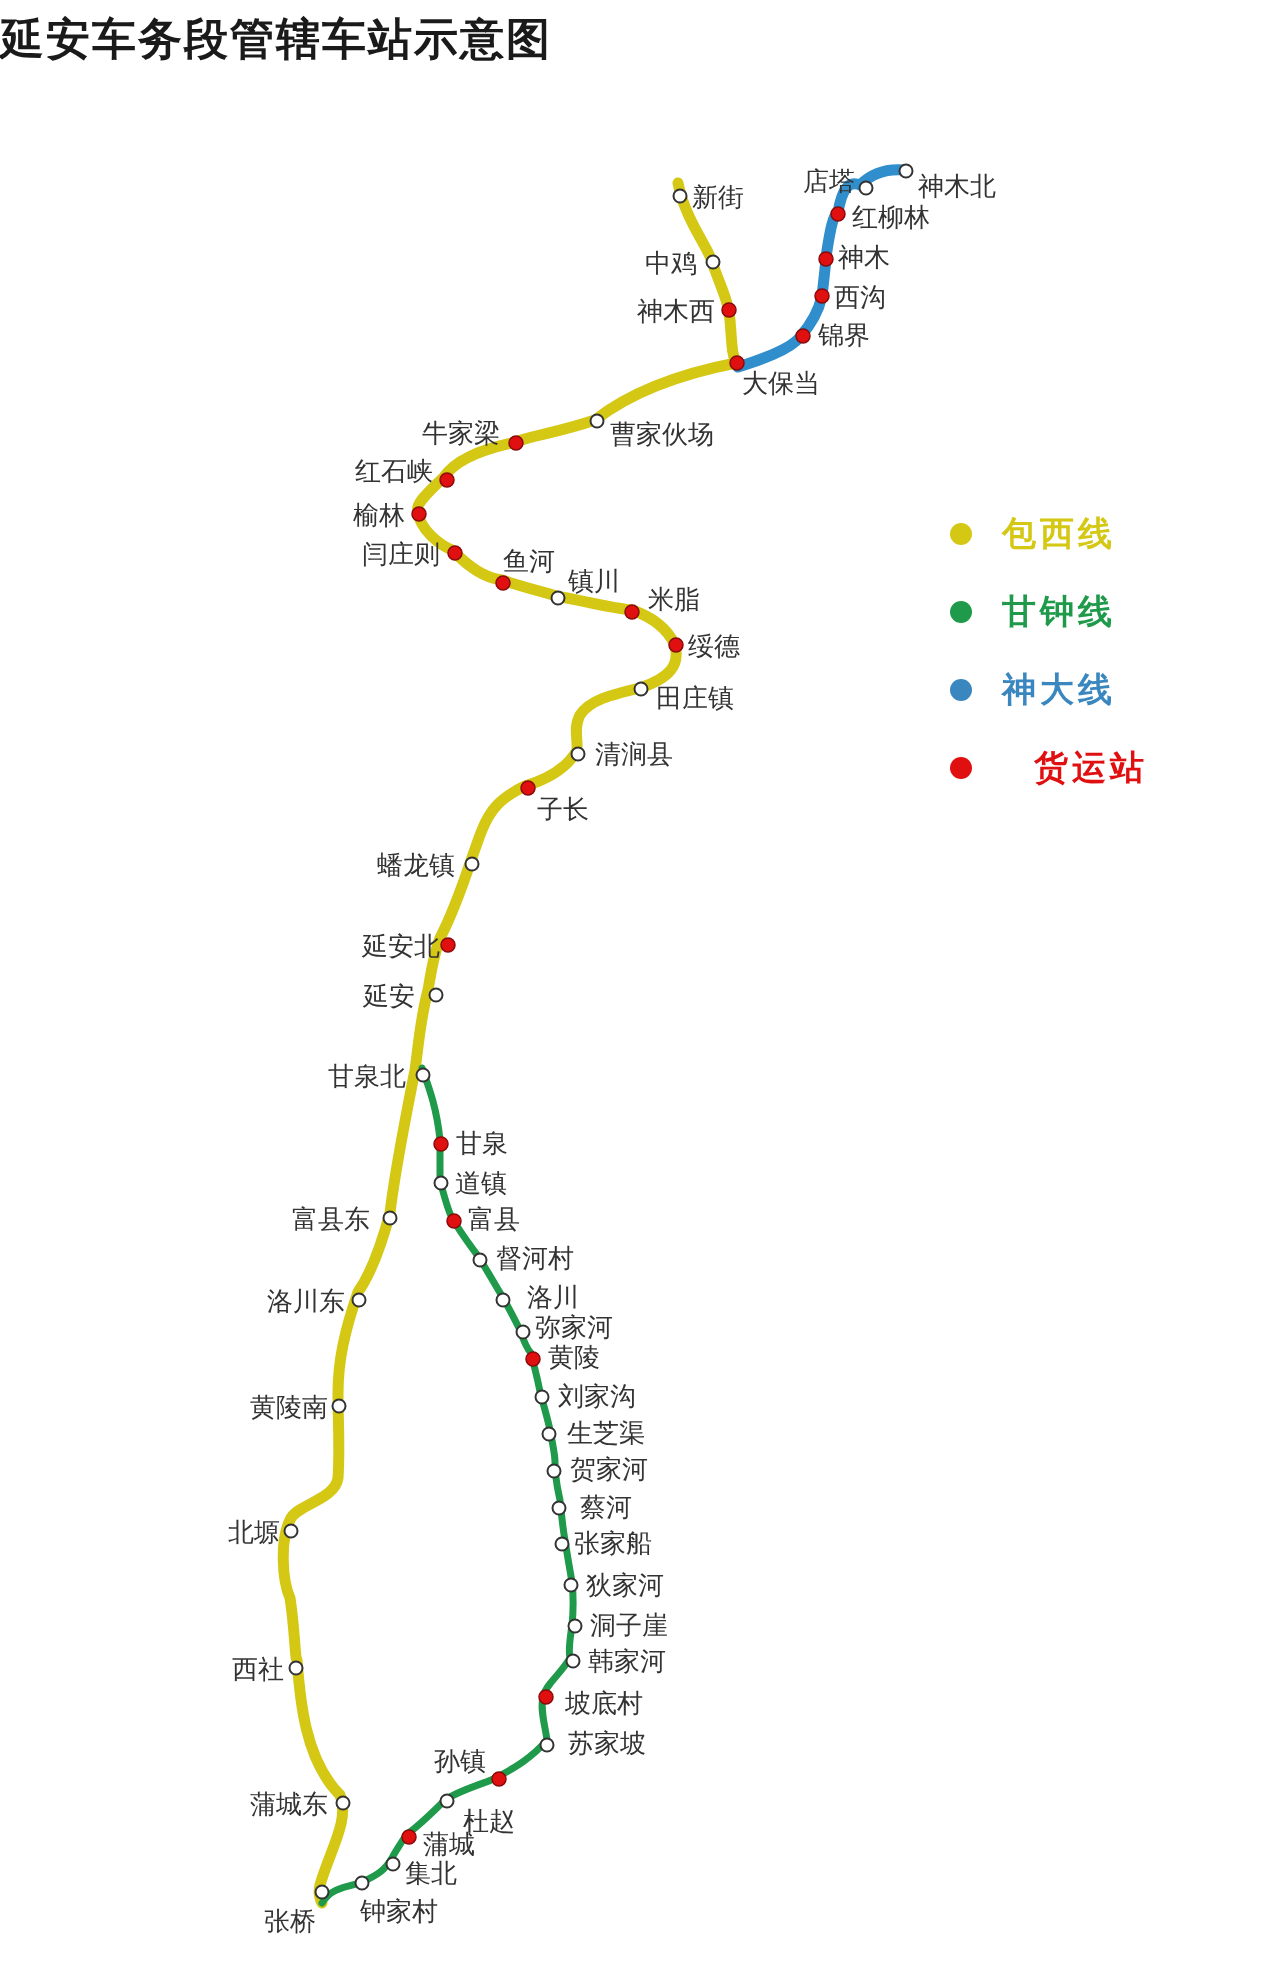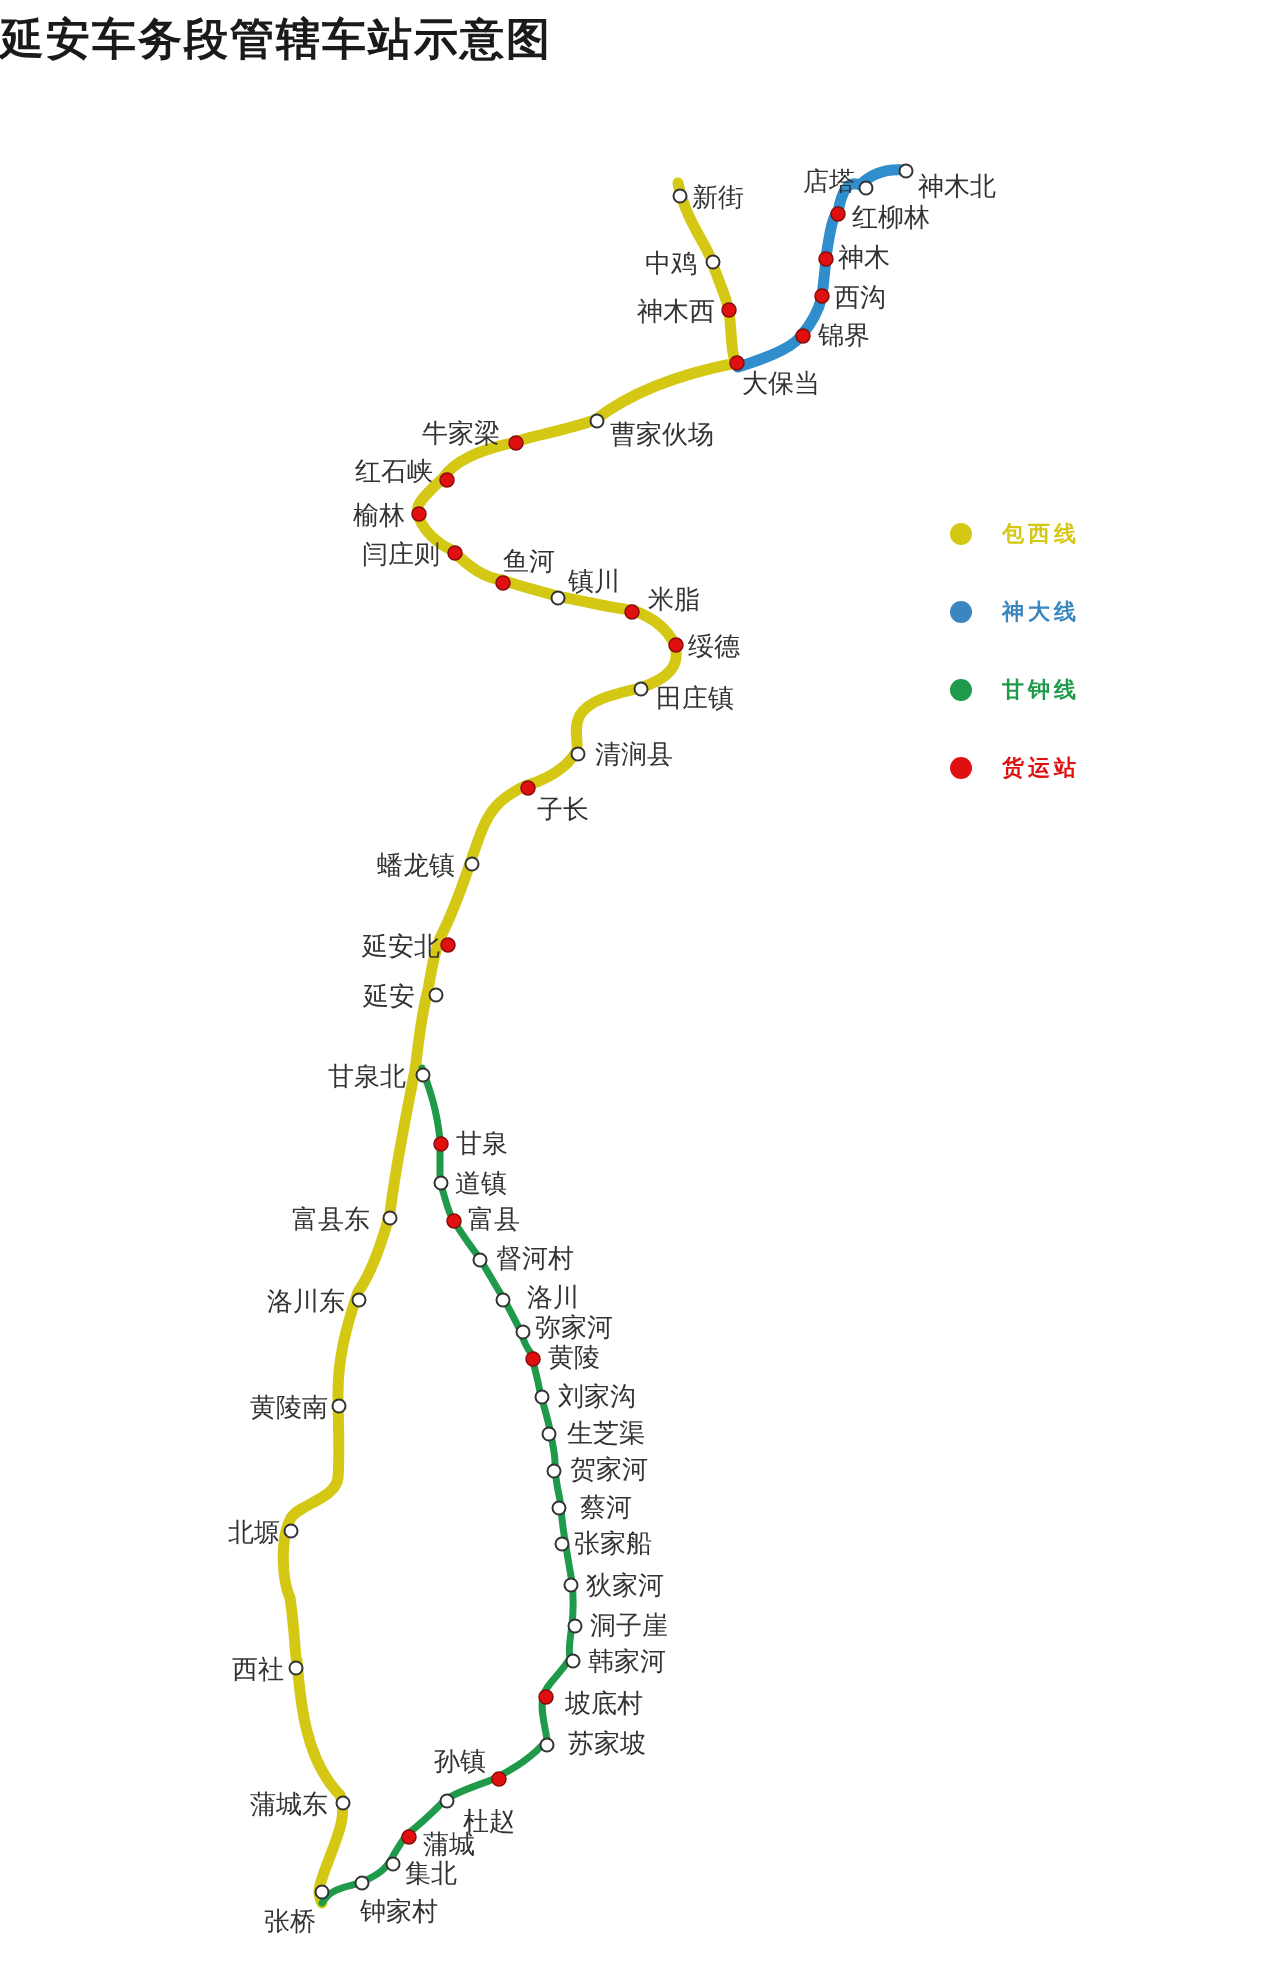--- a/index.html
+++ b/index.html
@@ -6,21 +6,21 @@
   body { width: 1273px; height: 1969px; position: relative; overflow: hidden;
          font-family: "DejaVu Serif", "Liberation Serif", serif; }
   #title { position: absolute; left: 0; top: 10px; width: 1200px; 
            font-size: 44px; font-weight: bold; color: #1a1a1a; letter-spacing: 2px;
            font-family: "DejaVu Serif", "Liberation Serif", serif; }
   #map { position: absolute; left: 0; top: 0; width: 1273px; height: 1969px; }
   .st-label { font-size: 26px; fill: #333333; font-family: "DejaVu Serif", "Liberation Serif", serif; }
   #legend { position: absolute; left: 950px; top: 495px; width: 260px; }
   .legend-item { display: flex; align-items: center; height: 78px; }
   .legend-dot { width: 22px; height: 22px; border-radius: 50%; margin-right: 30px; flex: none; }
-  .legend-label { font-size: 22px; font-weight: bold; letter-spacing: 4px;
+  .legend-label { font-size: 34px; font-weight: bold; letter-spacing: 4px;
                   font-family: "DejaVu Sans", "Liberation Sans", sans-serif; }
 </style>
 </head>
 <body>
 
 <div id="title">延安车务段管辖车站示意图</div>
 
 <svg id="map" viewBox="0 0 1273 1969" xmlns="http://www.w3.org/2000/svg">
   <g id="lines-layer">
     <path id="line-baoxi" fill="none" stroke-width="11" stroke-linecap="round" stroke-linejoin="round" d="M678,183 C685,220 710,250 712,262 C722,290 728,300 730,320 C732,345 732,355 736,363 C700,370 640,385 595,420 C560,432 530,436 512,443 C480,450 455,460 443,478 C425,495 415,505 418,512 C420,530 440,545 452,550 C470,568 485,578 502,580 C525,588 545,592 556,596 C580,600 610,608 632,610 C655,618 668,630 675,645 C680,665 670,678 640,688 C610,695 590,700 580,715 C572,730 580,745 576,752 C565,770 545,780 525,786 C500,798 490,810 482,830 C470,860 460,900 440,938 C432,960 430,980 428,990 C420,1020 418,1050 415,1070 C405,1120 395,1170 390,1213 C380,1250 370,1275 358,1292 C345,1330 338,1360 338,1393 C338,1420 340,1450 338,1478 C335,1500 295,1505 290,1520 C280,1540 282,1580 290,1598 C295,1630 295,1660 297,1660 C300,1700 305,1760 340,1795 C350,1820 330,1850 320,1885 C318,1892 320,1900 322,1903" stroke="#d4c814"></path>
@@ -142,24 +142,24 @@
       <text x="360" y="1920" text-anchor="start" class="st-label">钟家村</text>
     </g>
 </svg>
 
 <div id="legend">
   <div class="legend-item">
     <span class="legend-dot" style="background: rgb(212, 200, 20);"></span>
     <span class="legend-label" style="color: rgb(212, 200, 20);">包西线</span>
   </div>
   <div class="legend-item">
+    <span class="legend-dot" style="background: rgb(31, 154, 74);"></span>
+    <span class="legend-label" style="color: rgb(31, 154, 74);">甘钟线</span>
+  </div>
+  <div class="legend-item">
     <span class="legend-dot" style="background: rgb(58, 135, 192);"></span>
     <span class="legend-label" style="color: rgb(58, 135, 192);">神大线</span>
   </div>
   <div class="legend-item">
-    <span class="legend-dot" style="background: rgb(31, 154, 74);"></span>
-    <span class="legend-label" style="color: rgb(31, 154, 74);">甘钟线</span>
-  </div>
-  <div class="legend-item">
     <span class="legend-dot" style="background: rgb(224, 16, 16);"></span>
-    <span class="legend-label" style="color: rgb(224, 16, 16);">货运站</span>
+    <span class="legend-label" style="color: rgb(224, 16, 16); margin-left: 32px;">货运站</span>
   </div>
 </div>
 
 </body></html>

